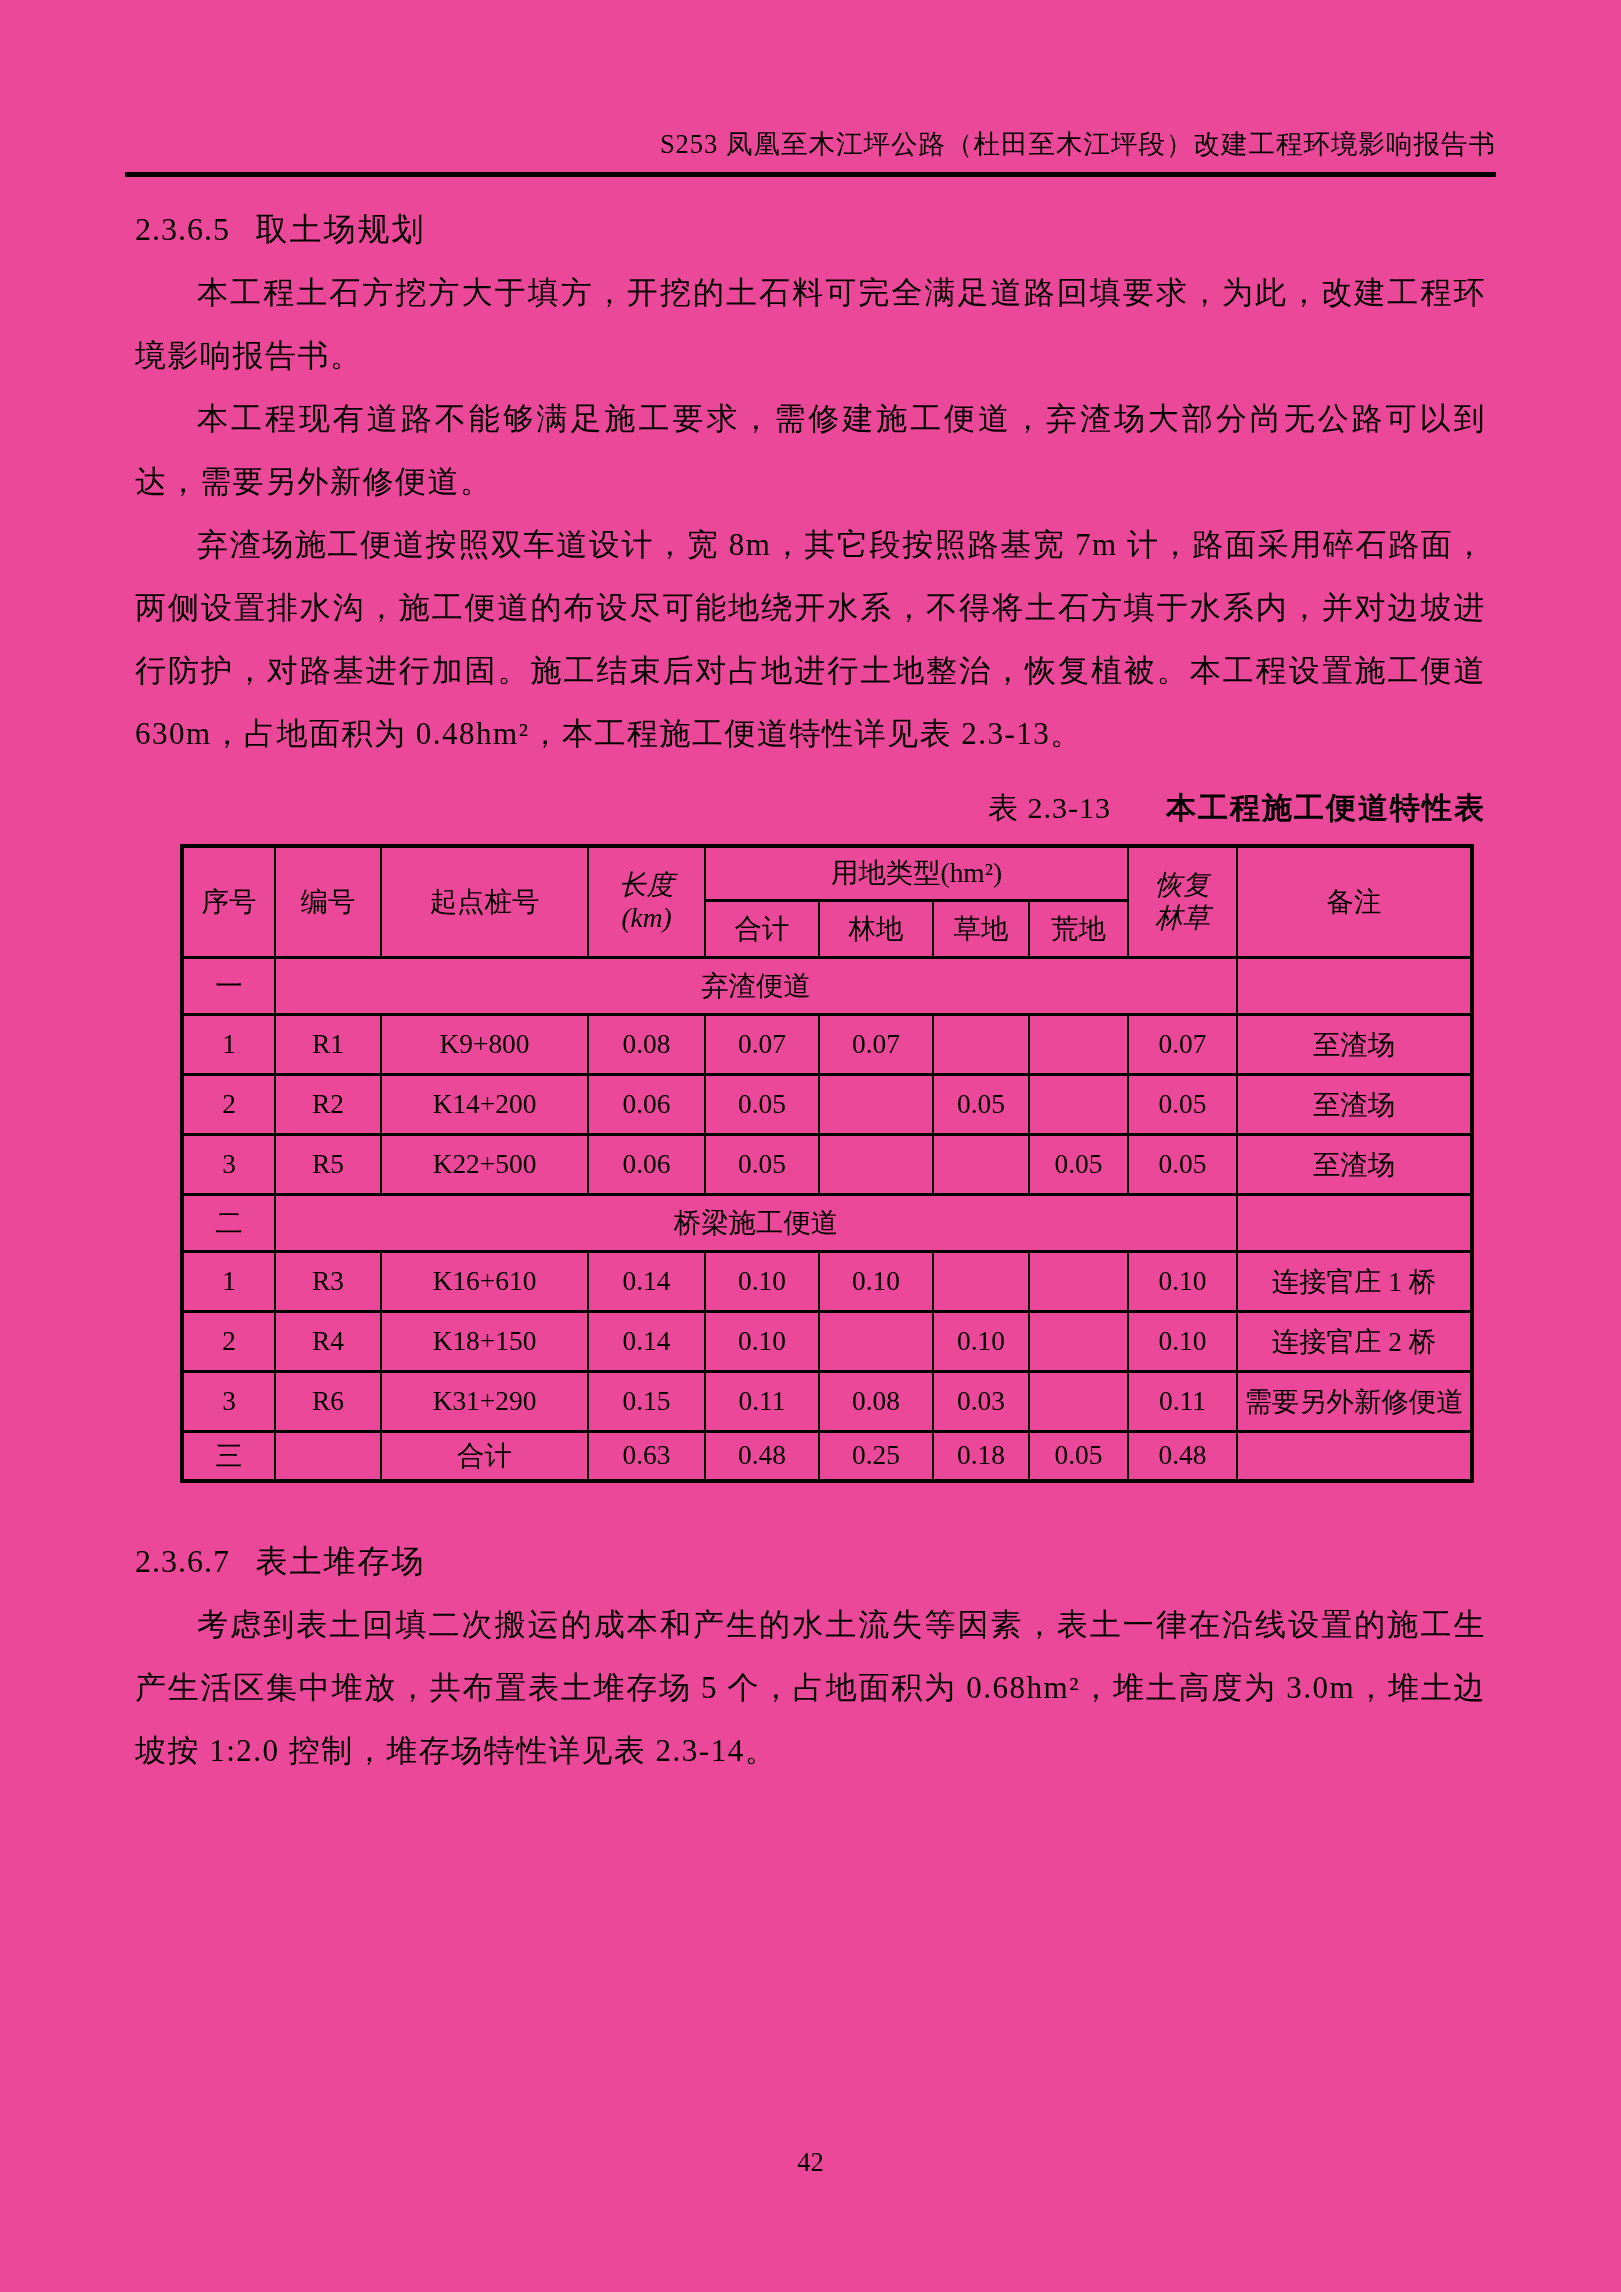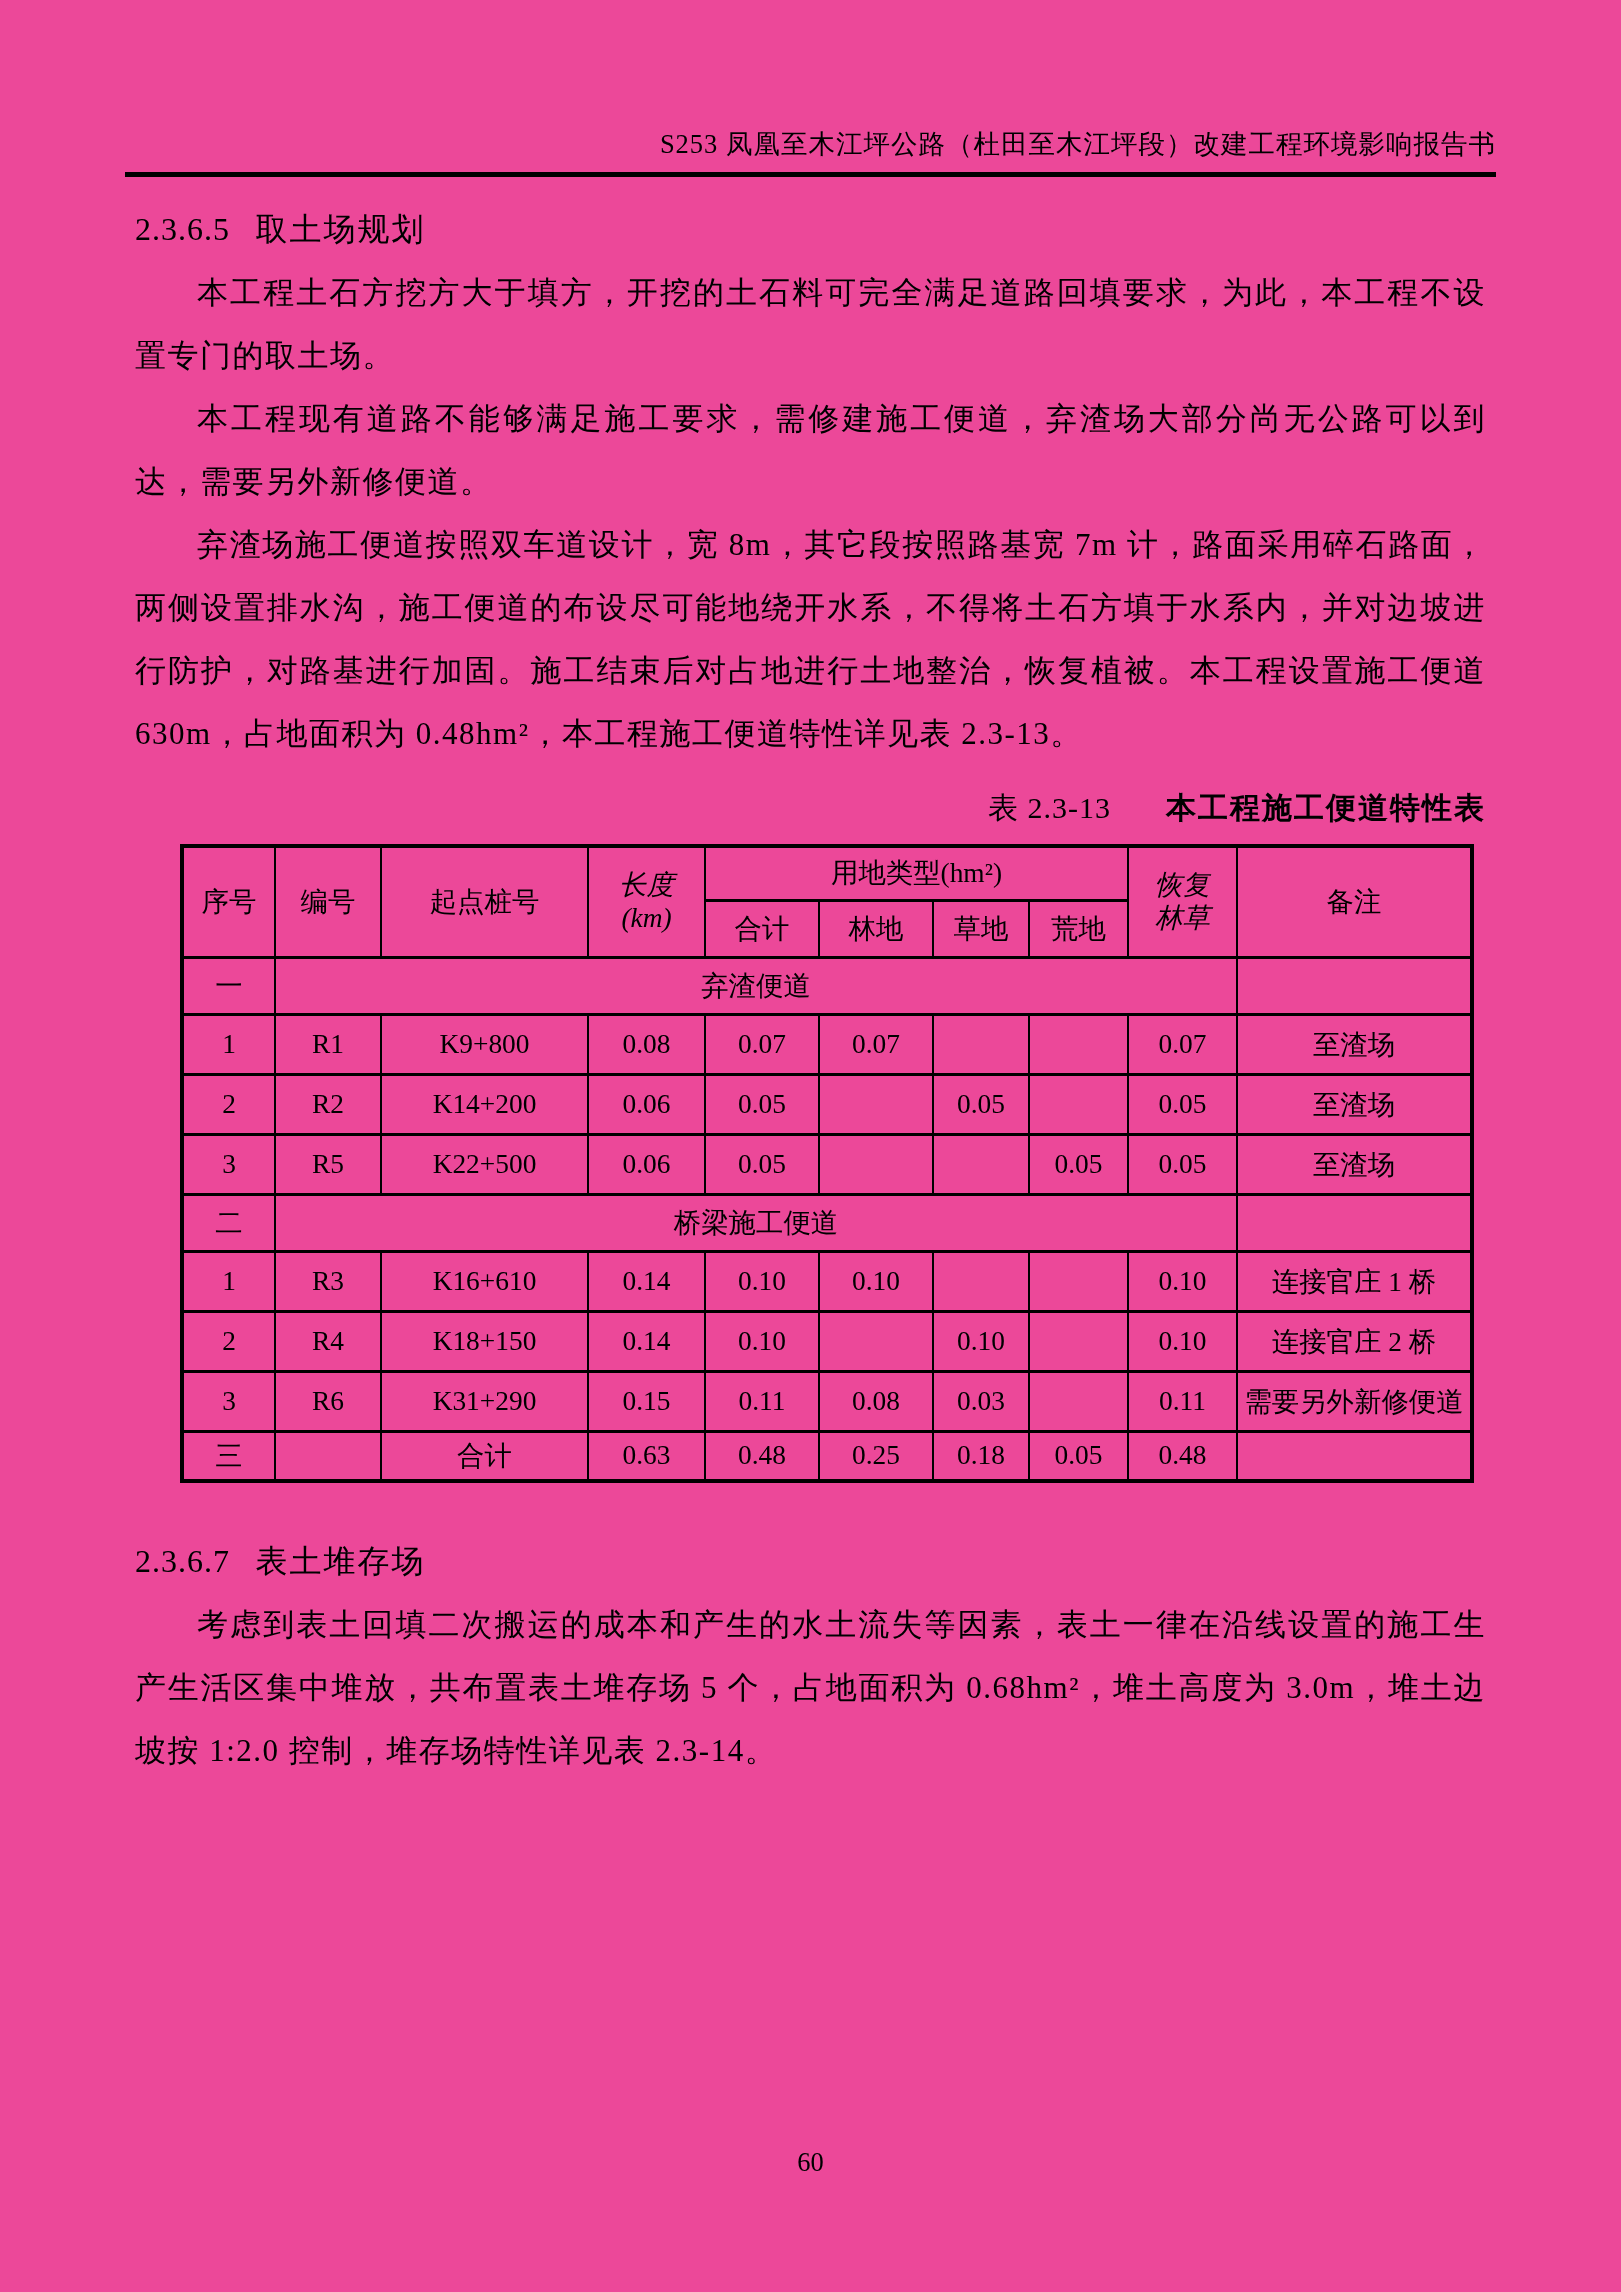--- a/index.html
+++ b/index.html
@@ -99,21 +99,21 @@
   <div class="page-header">
     <div class="header-text">S253 凤凰至木江坪公路（杜田至木江坪段）改建工程环境影响报告书</div>
     <div class="header-rule"></div>
   </div>
 
   <div class="content">
 
     <div class="section-heading">
       <span class="sec-num">2.3.6.5</span><span class="sec-title">取土场规划</span>
     </div>
-    <div class="para">本工程土石方挖方大于填方，开挖的土石料可完全满足道路回填要求，为此，本工程不设置专门的取土场。</div>
+    <div class="para">本工程土石方挖方大于填方，开挖的土石料可完全满足道路回填要求，为此，改建工程环境影响报告书。</div>
 
     <div class="para">本工程现有道路不能够满足施工要求，需修建施工便道，弃渣场大部分尚无公路可以到达，需要另外新修便道。</div>
     <div class="para">弃渣场施工便道按照双车道设计，宽 8m，其它段按照路基宽 7m 计，路面采用碎石路面，两侧设置排水沟，施工便道的布设尽可能地绕开水系，不得将土石方填于水系内，并对边坡进行防护，对路基进行加固。施工结束后对占地进行土地整治，恢复植被。本工程设置施工便道 630m，占地面积为 0.48hm²，本工程施工便道特性详见表 2.3-13。</div>
 
     <div class="table-caption">
       <span class="cap-label">表 2.3-13</span><span class="cap-title">本工程施工便道特性表</span>
     </div>
 
     <table class="spec-table">
       <colgroup>
@@ -250,16 +250,16 @@
       </tbody>
     </table>
 
     <div class="section-heading" style="margin-top:47px;">
       <span class="sec-num">2.3.6.7</span><span class="sec-title">表土堆存场</span>
     </div>
     <div class="para">考虑到表土回填二次搬运的成本和产生的水土流失等因素，表土一律在沿线设置的施工生产生活区集中堆放，共布置表土堆存场 5 个，占地面积为 0.68hm²，堆土高度为 3.0m，堆土边坡按 1:2.0 控制，堆存场特性详见表 2.3-14。</div>
 
   </div>
 
-  <div class="page-number">60</div>
+  <div class="page-number">42</div>
 
 </div>
 
 
 </body></html>

